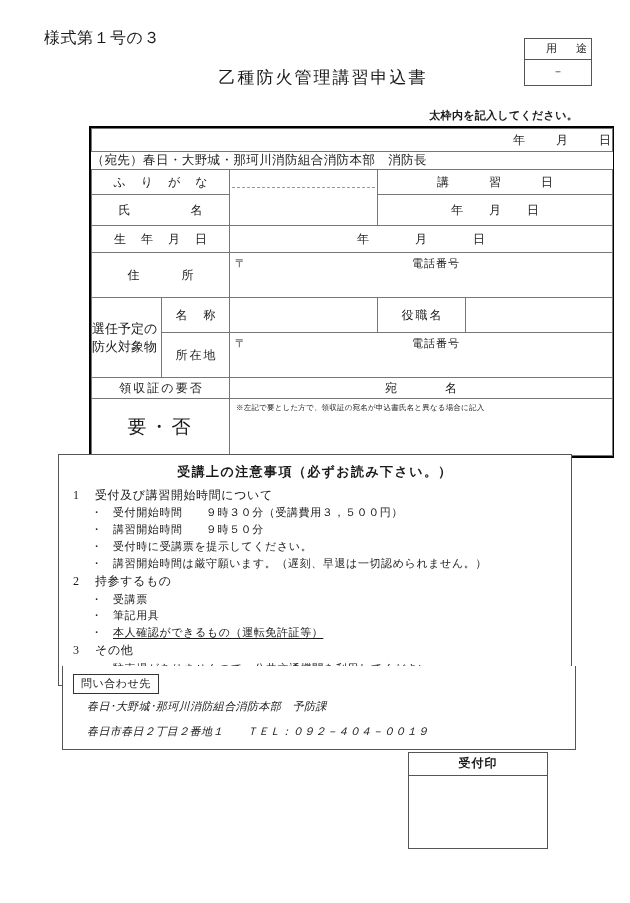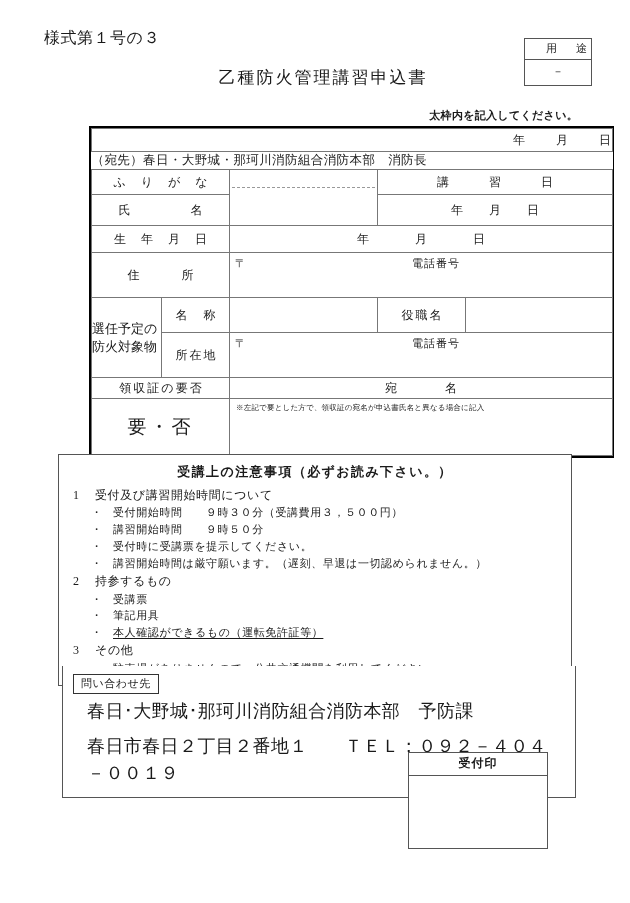--- a/index.html
+++ b/index.html
@@ -269,25 +269,26 @@
     padding: 7px 10px 10px 10px;
   }
   .contact-tag {
     display: inline-block;
     border: 1px solid #333;
     font-size: 11px;
     padding: 1px 7px 2px 7px;
     letter-spacing: 0.5px;
   }
   .contact-line {
-    font-size: 18px;
+    font-size: 11px;
     letter-spacing: 0.4px;
     margin-left: 14px;
     line-height: 1.5;
     margin-top: 4px;
+    font-style: italic;
   }
   .contact-line.second { margin-top: 8px; }
 
   
   .stamp-box {
     position: absolute;
     left: 408px;
     top: 752px;
     width: 140px;
     border: 1px solid #555;

